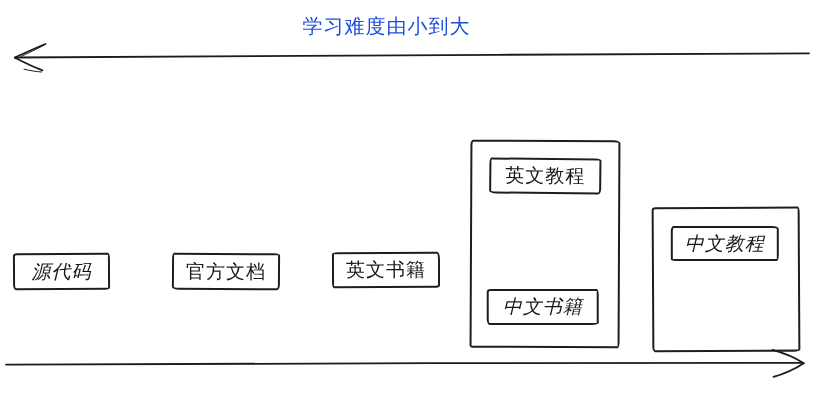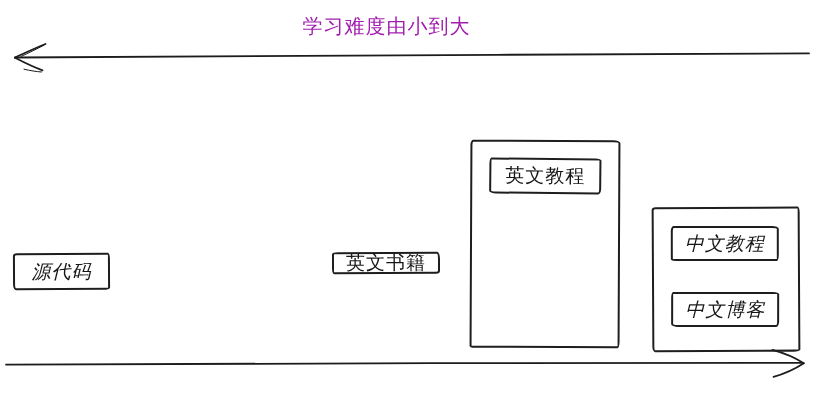--- a/index.html
+++ b/index.html
@@ -18,21 +18,21 @@
   }
   .arrow-layer {
     position: absolute;
     left: 0; top: 0;
     width: 813px; height: 414px;
     pointer-events: none;
   }
   .axis-label {
     position: absolute;
     white-space: nowrap;
-    color: #a21caf;
+    color: #1d4ed8;
   }
   .axis-label.top {
     left: 0; right: 40px;
     top: 13px;
     text-align: center;
     font-size: 20px;
     letter-spacing: 1px;
   }
   .axis-label.bottom {
     left: 0; right: 0;
@@ -90,33 +90,36 @@
       <path d="M 803.8 363.2 C 795.5 368.6, 786 373.4, 773.5 376.8" stroke-width="1.8"></path>
     </g>
   </svg>
 
   <div class="axis-label top">学习难度由小到大</div>
 
   <div class="sketch node wob-a" style="left:13px; top:253px; width:97px; height:37px;">
     <span>源代码</span>
   </div>
 
+  <div class="sketch node wob-b" style="left:172px; top:253px; width:108px; height:37px;">
+    <span>官方文档</span>
+  </div>
 
-  <div class="sketch node wob-c" style="left:332px; top:252px; width:108px; height:22px;">
+  <div class="sketch node wob-c" style="left:332px; top:252px; width:108px; height:36px;">
     <span>英文书籍</span>
   </div>
 
   <div class="sketch group-box wob-d" style="left:470px; top:104px; width:150px; height:208px;">
     <div class="sketch node wob-b" style="left:17px; top:16px; width:112px; height:36px;">
       <span>英文教程</span>
     </div>
+    <div class="sketch node wob-a" style="left:15px; top:147px; width:112px; height:36px;">
+      <span>中文书籍</span>
+    </div>
   </div>
 
   <div class="sketch group-box wob-a" style="left:652px; top:171px; width:148px; height:145px;">
     <div class="sketch node wob-d" style="left:17px; top:17px; width:108px; height:35px;">
       <span>中文教程</span>
     </div>
-    <div class="sketch node wob-b" style="left:17px; top:83px; width:108px; height:35px;">
-      <span>中文博客</span>
-    </div>
   </div>
 
 </div>
 
 </body></html>

